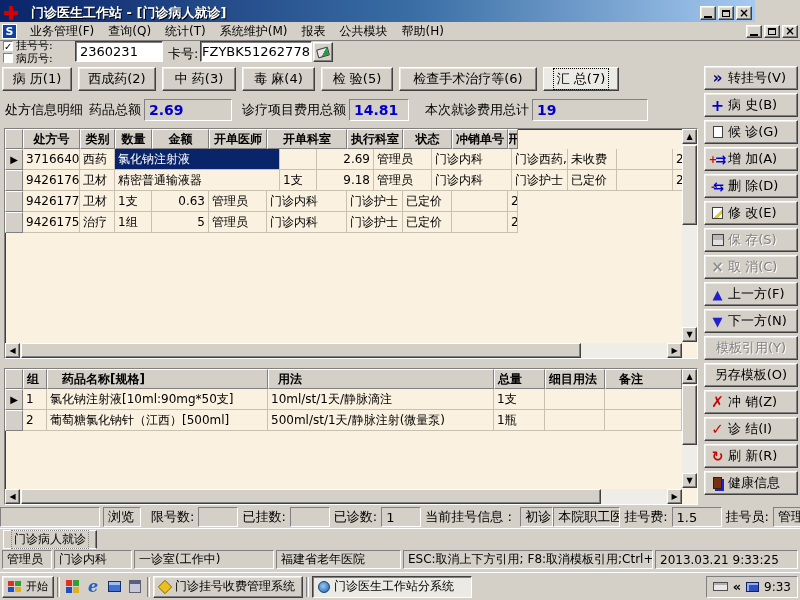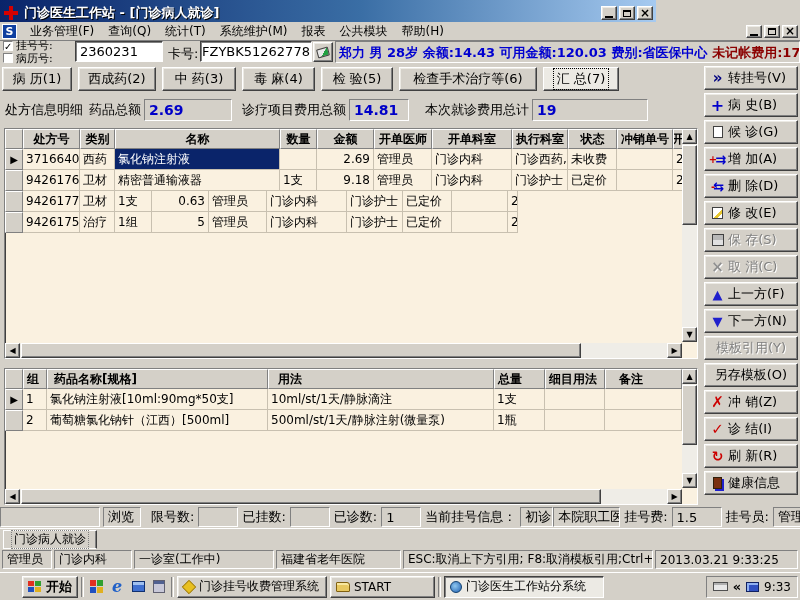--- a/index.html
+++ b/index.html
@@ -6,21 +6,21 @@
   html,body { width:800px; height:600px; overflow:hidden; }
   body { font-family:"DejaVu Sans", sans-serif; font-size:12px; color:#000; background:#D4D0C8; position:relative; }
 
   
   .raised { background:#D4D0C8; border:1px solid; border-color:#FFFFFF #404040 #404040 #FFFFFF; box-shadow:inset -1px -1px 0 #808080, inset 1px 1px 0 #ECEAE4; }
   .sunk { border:1px solid; border-color:#808080 #FFFFFF #FFFFFF #808080; }
   .field { background:#FFFFFF; border:1px solid; border-color:#404040 #FFFFFF #FFFFFF #404040; box-shadow:inset 1px 1px 0 #808080; }
   .inset2 { border:1px solid; border-color:#808080 #FFFFFF #FFFFFF #808080; box-shadow:inset 1px 1px 0 #404040; }
 
   
-  #titlebar { position:absolute; top:0; left:0; width:656px; height:22px; background:linear-gradient(90deg,#0A246A,#3A6EA5 55%,#A6CAF0); display:flex; align-items:center; padding:13px 3px; }
+  #titlebar { position:absolute; top:0; left:0; width:755px; height:22px; background:linear-gradient(90deg,#0A246A,#3A6EA5 55%,#A6CAF0); display:flex; align-items:center; padding:13px 3px;gap:7px; }
   #titlebar .ttl { color:#FFF; font-weight:bold; font-size:13px; margin-left:5px; text-shadow:1px 1px 0 #000; white-space:nowrap; }
   .app-logo { width:16px; height:16px; position:relative; display:inline-block; }
   .app-logo::before { content:""; position:absolute; left:6px; top:1px; width:4px; height:14px; background:#D40000; }
   .app-logo::after { content:""; position:absolute; left:1px; top:6px; width:14px; height:4px; background:#D40000; }
   .wbtns { margin-left:auto; display:flex; gap:2px; }
   .wbtn { width:16px; height:14px; display:flex; align-items:center; justify-content:center; font-size:10px; font-weight:bold; color:#000; }
   .glyph-min { width:8px; height:2px; background:#000; margin-top:7px; }
   .glyph-rest { width:8px; height:7px; border:1px solid #000; border-top-width:2px; background:#D4D0C8; }
   .glyph-x { font-size:12px; line-height:10px; font-weight:bold; }
 
@@ -102,21 +102,21 @@
   #bottomtab .tlab { outline:1px dotted #808080; padding:0 2px; }
 
   
   #statusbar { position:absolute; top:549px; left:0; width:800px; height:22px; display:flex; gap:2px; padding:1px 2px; }
   .stpanel { height:19px; display:flex; align-items:center; padding:0 4px; white-space:nowrap; overflow:hidden; background:#D4D0C8; flex:none; }
 
   
   #taskbar { position:absolute; top:572px; left:0; width:800px; height:28px; background:#D4D0C8; border-top:1px solid #FFF; display:flex; align-items:center; padding:2px 2px; gap:3px; }
   .tbtn { height:22px; display:flex; align-items:center; padding:0 5px; gap:4px; white-space:nowrap; overflow:hidden; font-size:12px; }
   .tbtn.pressed { border-color:#404040 #FFFFFF #FFFFFF #404040; box-shadow:inset 1px 1px 0 #808080; background:#ECEAE4; }
-  #start-btn { font-weight:bold; font-size:13px;margin-left:20px; }
+  #start-btn { font-weight:normal; font-size:11px; }
   .winflag { width:14px; height:12px; display:grid; grid-template-columns:6px 6px; grid-template-rows:5px 5px; gap:1px; }
   .winflag b { display:block; }
   .ql { width:18px; height:18px; display:flex; align-items:center; justify-content:center; }
   .ql-grid { width:13px; height:13px; display:grid; grid-template-columns:6px 6px; grid-template-rows:6px 6px; gap:1px; }
   .ie-e { color:#2060C8; font-size:16px; font-weight:bold; font-family:"DejaVu Serif", serif; font-style:italic; }
   .ql-win { width:13px; height:11px; background:#4070D0; border:1px solid #103070; box-shadow:inset 0 3px 0 #A0C0F0; }
   .ql-calc { width:12px; height:13px; background:#C8C8D8; border:1px solid #606070; box-shadow:inset 0 3px 0 #506090; }
   .task-ic-yellow { width:12px; height:12px; background:#E8C020; border:1px solid #806010; transform:rotate(45deg) scale(.85); }
   .folder-ic { width:14px; height:10px; background:#E8C860; border:1px solid #806010; border-radius:1px 3px 1px 1px; box-shadow:inset 0 2px 0 #F8E8A0; }
   .task-ic-blue { width:12px; height:12px; background:radial-gradient(circle at 40% 40%, #90C8F0, #2060B0); border:1px solid #104070; border-radius:50%; }
@@ -172,23 +172,20 @@
   <div class="cbcol">
     <div><span class="cb">✓</span><span>挂号号:</span></div>
     <div><span class="cb"></span><span>病历号:</span></div>
   </div>
   <div id="regno-input" class="field">2360231</div>
   <span id="card-label">卡号:</span>
   <div id="card-input" class="field">FZYBK51262778</div>
   <div id="card-btn" class="raised">
       <span class="cardreader-icon"></span>
     </div>
-  <div id="patient-panel" class="sunk">
-    <span class="pinfo">郑力 男 28岁 余额:14.43 可用金额:120.03 费别:省医保中心</span>&nbsp;<span class="unbilled">未记帐费用:17</span>
-  </div>
 </div>
 
 <div id="tabs">
   <div class="tab raised" style="width:70px">
       <span class="tlab">病 历(1)</span>
     </div>
   <div class="tab raised" style="width:78px">
       <span class="tlab">西成药(2)</span>
     </div>
   <div class="tab raised" style="width:74px">
@@ -216,21 +213,20 @@
   <span class="sumbox sunk" style="width:60px">14.81</span>
   <span class="lbl" style="margin-left:16px">本次就诊费用总计</span>
   <span class="sumbox sunk" style="width:116px">19</span>
 </div>
 
 <div id="grid1" class="grid inset2">
   <div class="gh-row">
     <div class="gh-cell" style="width:18px"></div>
     <div class="gh-cell" style="width:57px">处方号</div>
     <div class="gh-cell" style="width:35px">类别</div>
-    <div class="gh-cell" style="width:165px">名称</div>
     <div class="gh-cell" style="width:37px">数量</div>
     <div class="gh-cell" style="width:57px">金额</div>
     <div class="gh-cell" style="width:58px">开单医师</div>
     <div class="gh-cell" style="width:80px">开单科室</div>
     <div class="gh-cell" style="width:56px">执行科室</div>
     <div class="gh-cell" style="width:49px">状态</div>
     <div class="gh-cell" style="width:56px">冲销单号</div>
     <div class="gh-cell" style="width:10px">开</div>
   </div>
   <div class="g-row">
@@ -299,21 +295,21 @@
     <div class="sb-btn" style="left:0;top:0">◀</div>
     <div class="sb-thumb" style="left:16px;top:0;width:560px;height:15px"></div>
     <div class="sb-btn" style="right:0;top:0">▶</div>
   </div>
 </div>
 
 <div id="grid2" class="grid inset2">
   <div class="gh-row">
     <div class="gh-cell" style="width:18px"></div>
     <div class="gh-cell" style="width:24px;justify-content:flex-start;padding-left:3px">组</div>
-    <div class="gh-cell" style="width:221px;justify-content:flex-start;padding-left:6px">药品名称[规格]</div>
+    <div class="gh-cell" style="width:221px;justify-content:flex-start;padding-left:14px">药品名称[规格]</div>
     <div class="gh-cell" style="width:226px;justify-content:flex-start;padding-left:9px">用法</div>
     <div class="gh-cell" style="width:51px;justify-content:flex-start;padding-left:3px">总量</div>
     <div class="gh-cell" style="width:60px;justify-content:flex-start;padding-left:3px">细目用法</div>
     <div class="gh-cell" style="width:77px;justify-content:flex-start;padding-left:13px">备注</div>
   </div>
   <div class="g-row">
     <div class="g-cell g-sel" style="width:18px">
         <span class="arrow-ptr">▶</span>
       </div>
     <div class="g-cell" style="width:24px">1</div>
@@ -477,24 +473,20 @@
       <span class="ql-win"></span>
     </span>
   <span class="ql">
       <span class="ql-calc"></span>
     </span>
   <span class="vline"></span>
   <div class="tbtn raised" style="width:150px">
     <span class="task-ic-yellow"></span>
     <span>门诊挂号收费管理系统</span>
   </div>
-  <div class="tbtn raised" style="width:105px">
-    <span class="folder-ic"></span>
-    <span>START</span>
-  </div>
   <span class="vline"></span>
   <div class="tbtn raised pressed" style="width:160px">
     <span class="task-ic-blue"></span>
     <span>门诊医生工作站分系统</span>
   </div>
   <div id="tray" class="sunk">
     <span class="kbd-ic"></span>
     <span class="chev">«</span>
     <span class="net-ic"></span>
     <span>9:33</span>

